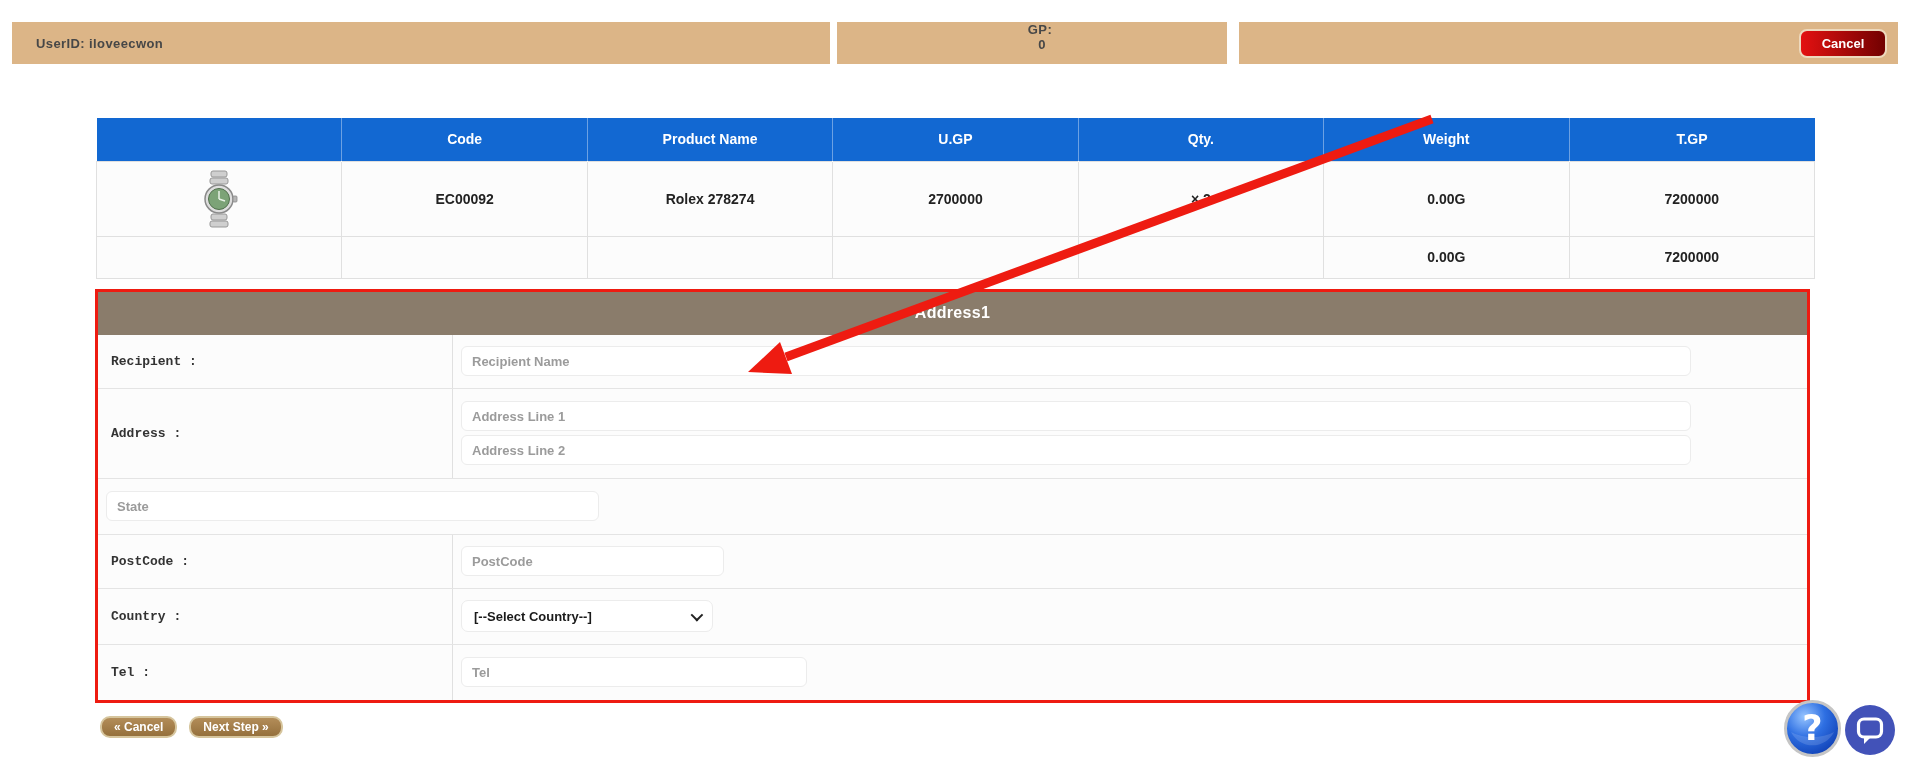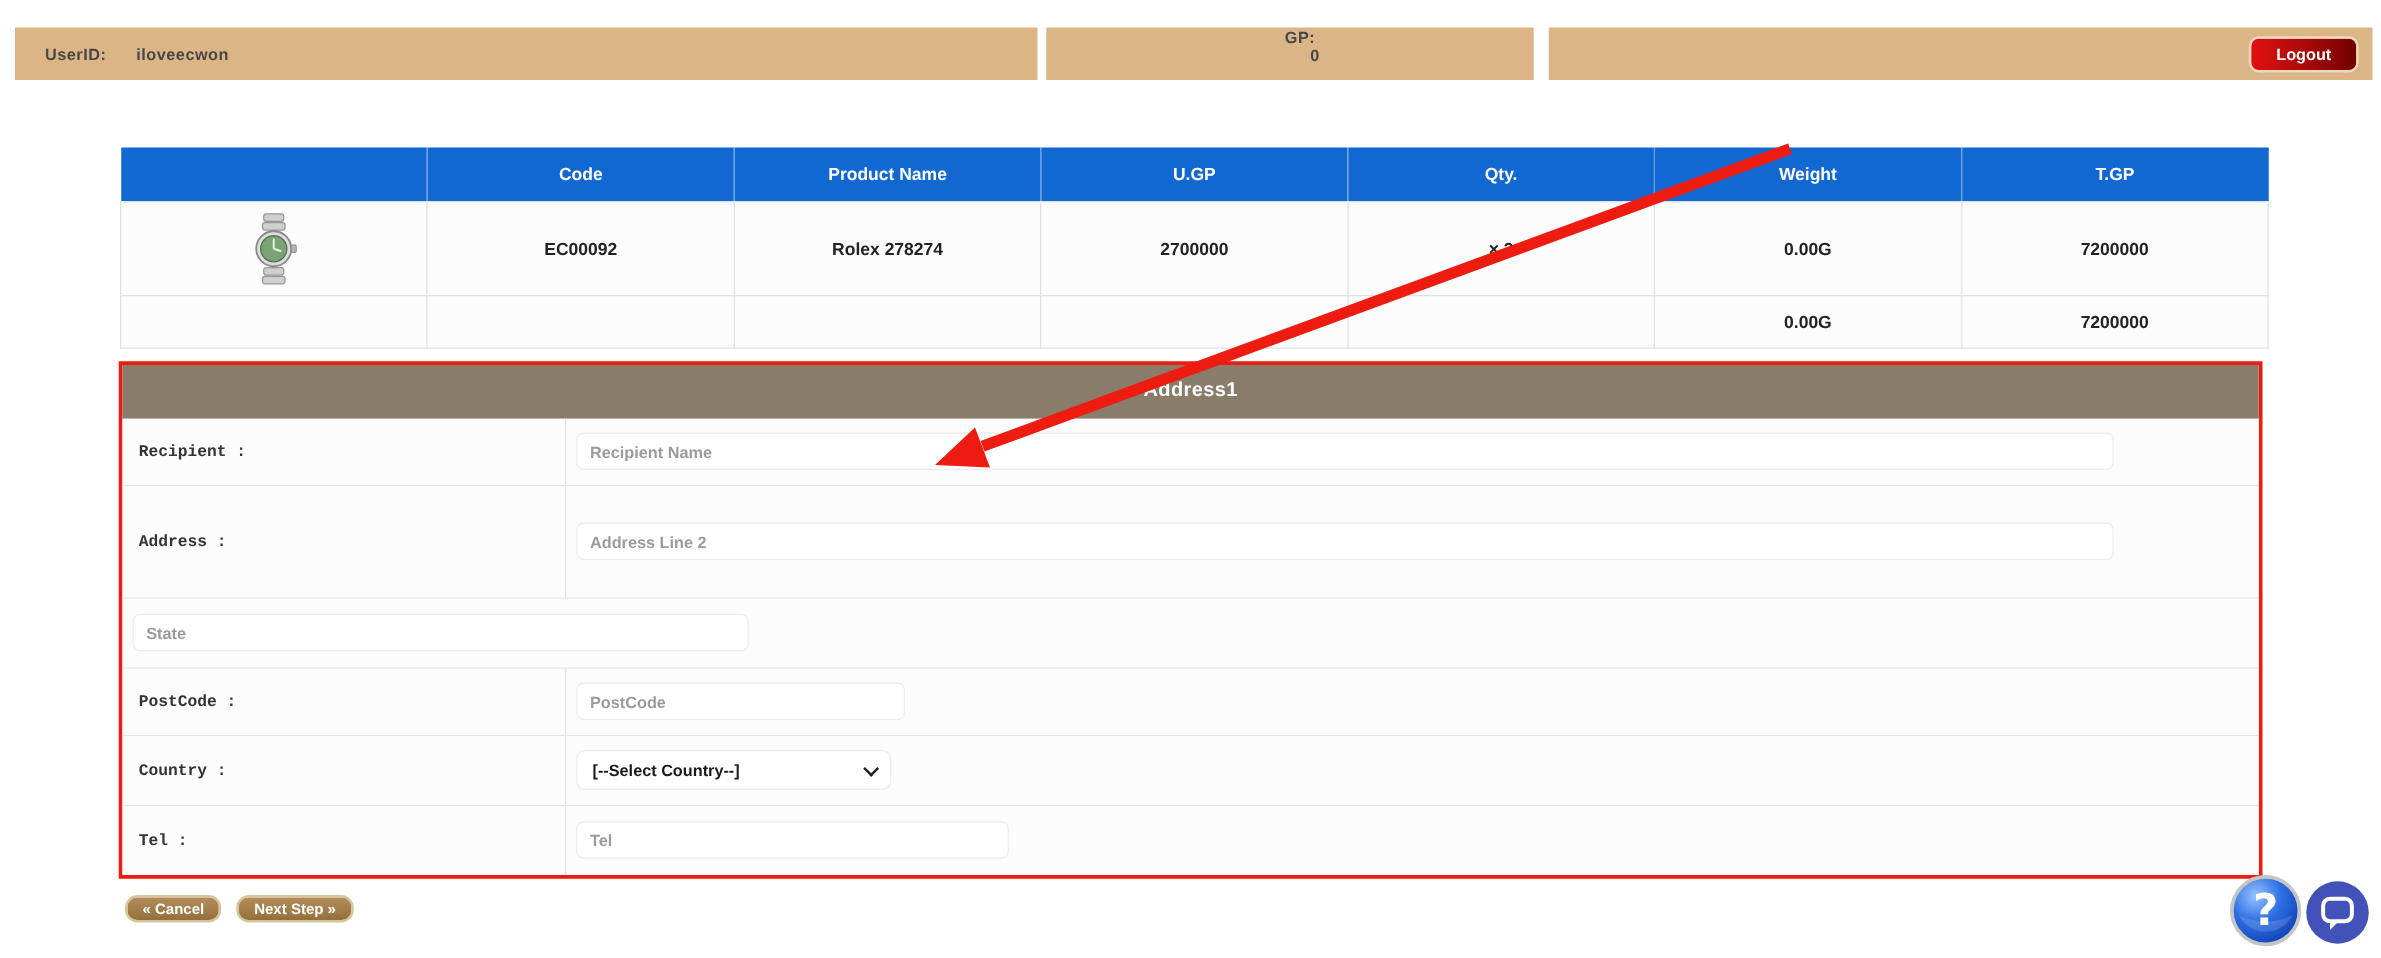--- a/index.html
+++ b/index.html
@@ -11,21 +11,21 @@
     overflow: hidden;
   }
 
   
   .topbar { display: flex; margin: 22px 7px 0 12px; height: 42px; }
   .tb-sec { background: #dcb587; height: 42px; display: flex; align-items: center; }
   .tb-user { width: 818px; margin-right: 7px; padding-left: 24px; }
   .tb-gp   { width: 390px; margin-right: 12px; padding-left: 16px; flex-direction: column; }
   .tb-right{ width: 659px; justify-content: flex-end; padding-right: 11px; }
   .tb-text { font-weight: bold; font-size: 13px; color: #474747; letter-spacing: .4px; }
-  .tb-val  { margin-left: 24px; }
+  .tb-val  { margin-left: 4px; }
   .logout-btn {
     width: 88px; height: 29px; border-radius: 8px;
     background: linear-gradient(90deg, #e31111, #720101);
     border: 2px solid #edd9bd; color: #fff; font-weight: bold; font-size: 13px;
     display: flex; align-items: center; justify-content: center; cursor: pointer;
     font-family: "Liberation Sans", sans-serif;
   }
 
   
   .product-table {
@@ -119,21 +119,21 @@
 <div class="topbar">
   <div class="tb-sec tb-user">
     <span class="tb-text">UserID:</span>
     <span class="tb-text tb-val">iloveecwon</span>
   </div>
   <div class="tb-sec tb-gp">
     <span class="tb-text">GP:</span>
     <span class="tb-text tb-val">0</span>
   </div>
   <div class="tb-sec tb-right">
-    <button class="logout-btn">Logout</button>
+    <button class="logout-btn">Cancel</button>
   </div>
 </div>
 
 <table class="product-table">
   <thead>
     <tr>
       <th></th>
       <th>Code</th>
       <th>Product Name</th>
       <th>U.GP</th>
@@ -184,20 +184,21 @@
   <div class="form-row h-recipient">
     <div class="label-cell">Recipient :</div>
     <div class="input-cell">
       <input class="txt-input w-full" type="text" placeholder="Recipient Name" style="">
     </div>
   </div>
 
   <div class="form-row h-address">
     <div class="label-cell">Address :</div>
     <div class="input-cell stacked">
+      <input class="txt-input w-full" type="text" placeholder="Address Line 1" style="">
       <input class="txt-input w-full" type="text" placeholder="Address Line 2" style="">
     </div>
   </div>
 
   <div class="form-row h-state">
     <div class="input-cell">
       <input class="txt-input w-state" type="text" placeholder="State" style="">
     </div>
   </div>
 

